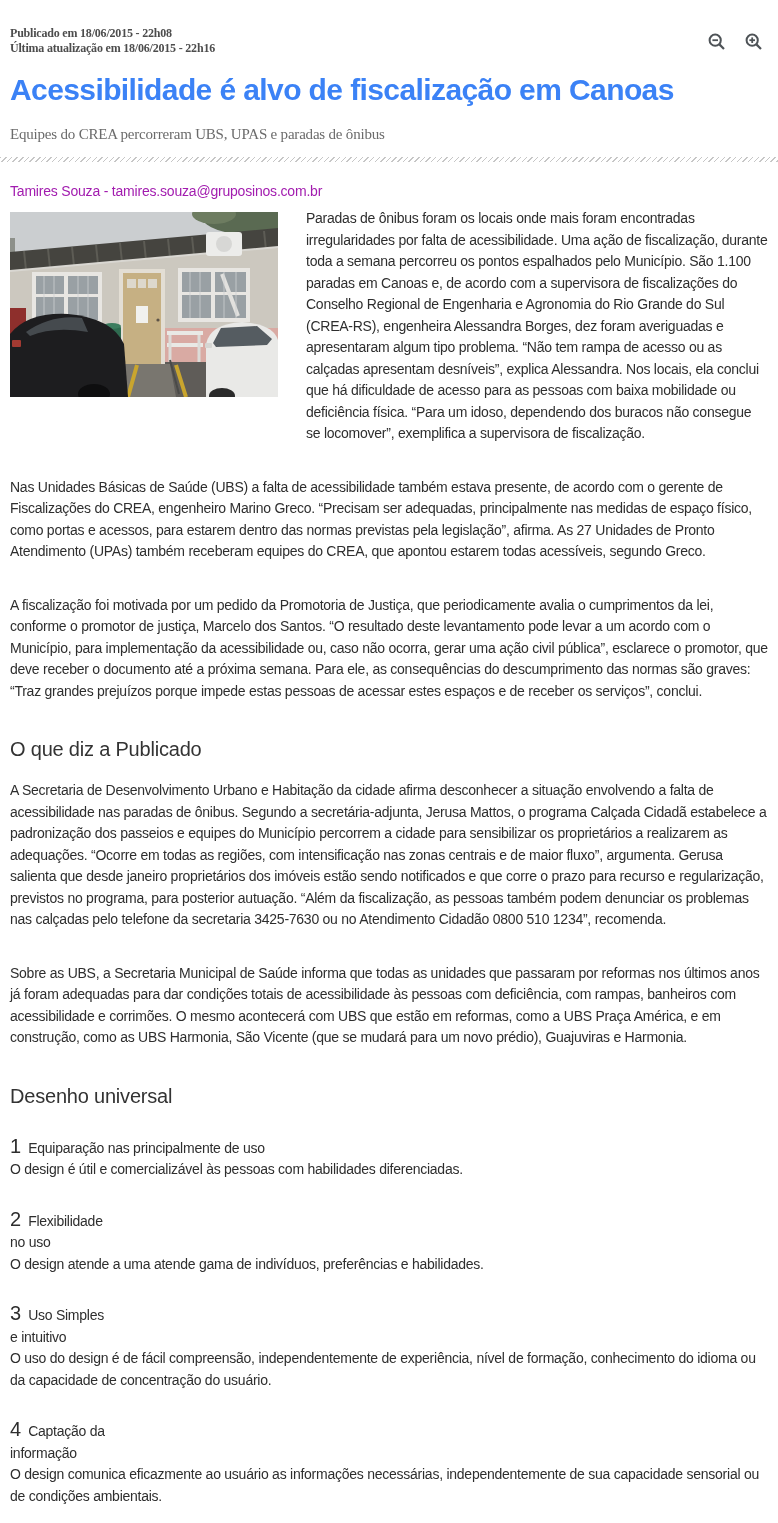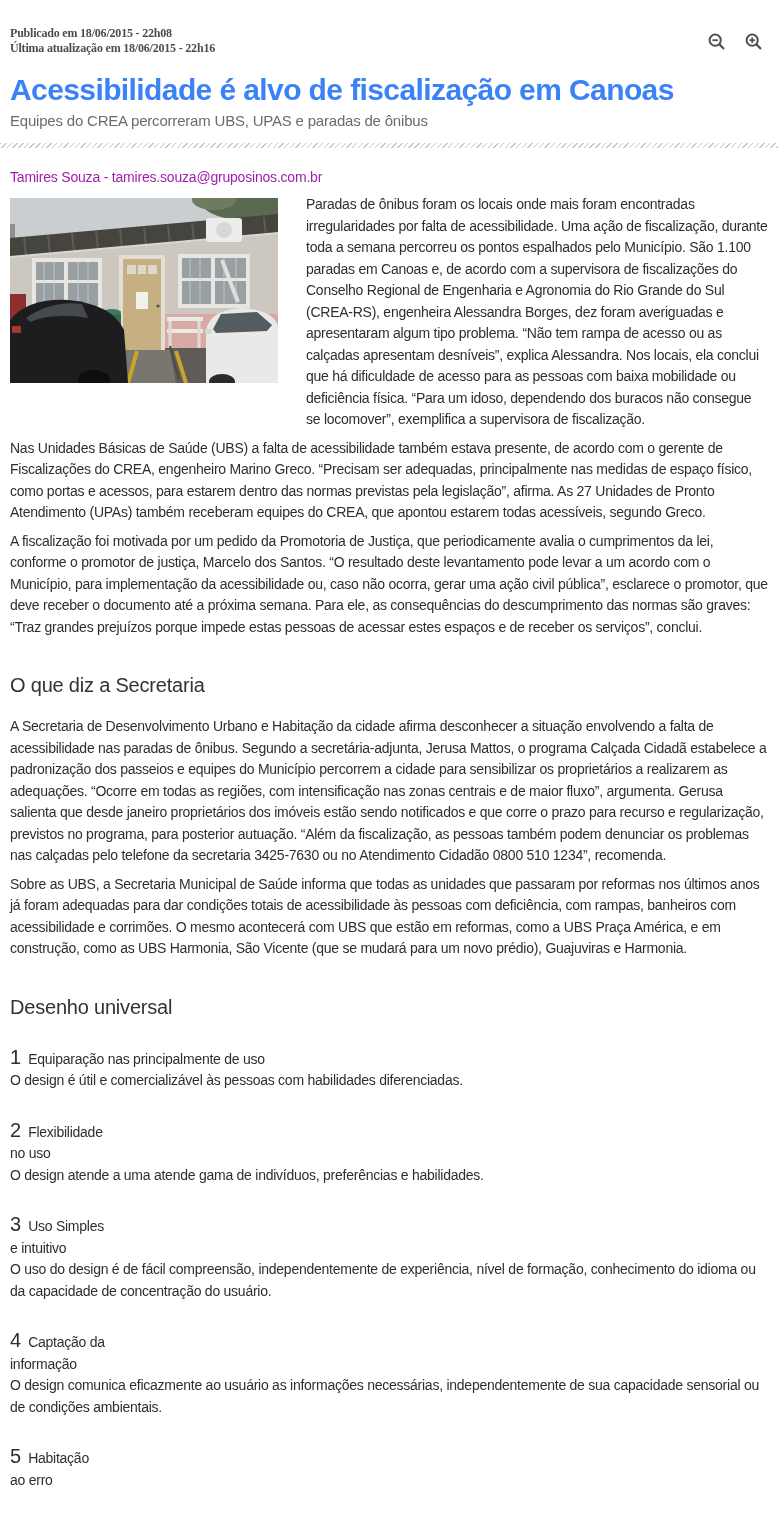--- a/index.html
+++ b/index.html
@@ -20,21 +20,21 @@
 
   
   h1.title {
     margin-top: 16px;
     font-size: 30px;
     line-height: 36px;
     font-weight: bold;
     letter-spacing: -0.6px;
     color: #1173b0;
   }
-  .subtitle { font-size: 15px; line-height: 19px; color: #6b6b6b; letter-spacing: -0.2px; margin: 3px 0 13px; }
+  .subtitle { font-size: 15px; line-height: 19px; color: #6b6b6b; letter-spacing: -0.2px; margin: 17px 0 13px; font-family: Liberation Serif, serif; }
 
   
   .divider {
     height: 5px;
     margin: 0 -10px;
     background: repeating-linear-gradient(135deg, #c6c6c6 0 1px, #ffffff 1px 4px);
   }
 
   .byline { margin: 21px 0 13px; font-size: 14px; font-weight: normal; color: #a21caf; letter-spacing: -0.2px; }
 
@@ -43,21 +43,21 @@
   .photo { flex: none; width: 268px; height: 185px; overflow: hidden; }
   .photo svg { display: block; }
 
   p.body, .lead-text {
     font-size: 14px;
     line-height: 21.5px;
     letter-spacing: -0.25px;
     color: #2e2e2e;
   }
   .lead-text { flex: 1; margin-top: -4px; margin-left: 15px; }
-  p.body { margin-top: 7px; }
+  p.body { margin-top: 32px; }
 
   h2.section { font-size: 20px; font-weight: 400; color: #333; letter-spacing: -0.2px; margin-top: 36px; }
   h2.section + p.body { margin-top: 19px; }
 
   
   .du-item { margin-top: 27px; }
   .du-item:first-of-type { margin-top: 23px; }
   .du-head { display: flex; align-items: baseline; gap: 7px; }
   .du-num { font-size: 20px; font-weight: 400; color: #2e2e2e; }
   .du-title, .du-sub { font-size: 14px; line-height: 21.5px; letter-spacing: -0.25px; color: #2e2e2e; }
@@ -196,21 +196,21 @@
         <rect x="195" y="131" width="7" height="5" rx="1" fill="#d6d6d3"></rect>
         <ellipse cx="212" cy="184" rx="13" ry="8" fill="#2a2a2a"></ellipse>
       </svg>
     </div>
     <p class="lead-text">Paradas de ônibus foram os locais onde mais foram encontradas irregularidades por falta de acessibilidade. Uma ação de fiscalização, durante toda a semana percorreu os pontos espalhados pelo Município. São 1.100 paradas em Canoas e, de acordo com a supervisora de fiscalizações do Conselho Regional de Engenharia e Agronomia do Rio Grande do Sul (CREA-RS), engenheira Alessandra Borges, dez foram averiguadas e apresentaram algum tipo problema. “Não tem rampa de acesso ou as calçadas apresentam desníveis”, explica Alessandra. Nos locais, ela conclui que há dificuldade de acesso para as pessoas com baixa mobilidade ou deficiência física. “Para um idoso, dependendo dos buracos não consegue se locomover”, exemplifica a supervisora de fiscalização.</p>
   </div>
 
   <p class="body">Nas Unidades Básicas de Saúde (UBS) a falta de acessibilidade também estava presente, de acordo com o gerente de Fiscalizações do CREA, engenheiro Marino Greco. “Precisam ser adequadas, principalmente nas medidas de espaço físico, como portas e acessos, para estarem dentro das normas previstas pela legislação”, afirma. As 27 Unidades de Pronto Atendimento (UPAs) também receberam equipes do CREA, que apontou estarem todas acessíveis, segundo Greco.</p>
   <p class="body">A fiscalização foi motivada por um pedido da Promotoria de Justiça, que periodicamente avalia o cumprimentos da lei, conforme o promotor de justiça, Marcelo dos Santos. “O resultado deste levantamento pode levar a um acordo com o Município, para implementação da acessibilidade ou, caso não ocorra, gerar uma ação civil pública”, esclarece o promotor, que deve receber o documento até a próxima semana. Para ele, as consequências do descumprimento das normas são graves: “Traz grandes prejuízos porque impede estas pessoas de acessar estes espaços e de receber os serviços”, conclui.</p>
 
-  <h2 class="section">O que diz a Secretaria</h2>
+  <h2 class="section">O que diz a Publicado</h2>
   <p class="body">A Secretaria de Desenvolvimento Urbano e Habitação da cidade afirma desconhecer a situação envolvendo a falta de acessibilidade nas paradas de ônibus. Segundo a secretária-adjunta, Jerusa Mattos, o programa Calçada Cidadã estabelece a padronização dos passeios e equipes do Município percorrem a cidade para sensibilizar os proprietários a realizarem as adequações. “Ocorre em todas as regiões, com intensificação nas zonas centrais e de maior fluxo”, argumenta. Gerusa salienta que desde janeiro proprietários dos imóveis estão sendo notificados e que corre o prazo para recurso e regularização, previstos no programa, para posterior autuação. “Além da fiscalização, as pessoas também podem denunciar os problemas nas calçadas pelo telefone da secretaria 3425-7630 ou no Atendimento Cidadão 0800 510 1234”, recomenda.</p>
   <p class="body">Sobre as UBS, a Secretaria Municipal de Saúde informa que todas as unidades que passaram por reformas nos últimos anos já foram adequadas para dar condições totais de acessibilidade às pessoas com deficiência, com rampas, banheiros com acessibilidade e corrimões. O mesmo acontecerá com UBS que estão em reformas, como a UBS Praça América, e em construção, como as UBS Harmonia, São Vicente (que se mudará para um novo prédio), Guajuviras e Harmonia.</p>
 
   <h2 class="section">Desenho universal</h2>
 
   <div class="du-item">
     <div class="du-head">
       <span class="du-num">1</span>
       <span class="du-title">Equiparação nas principalmente de uso</span>
     </div>

